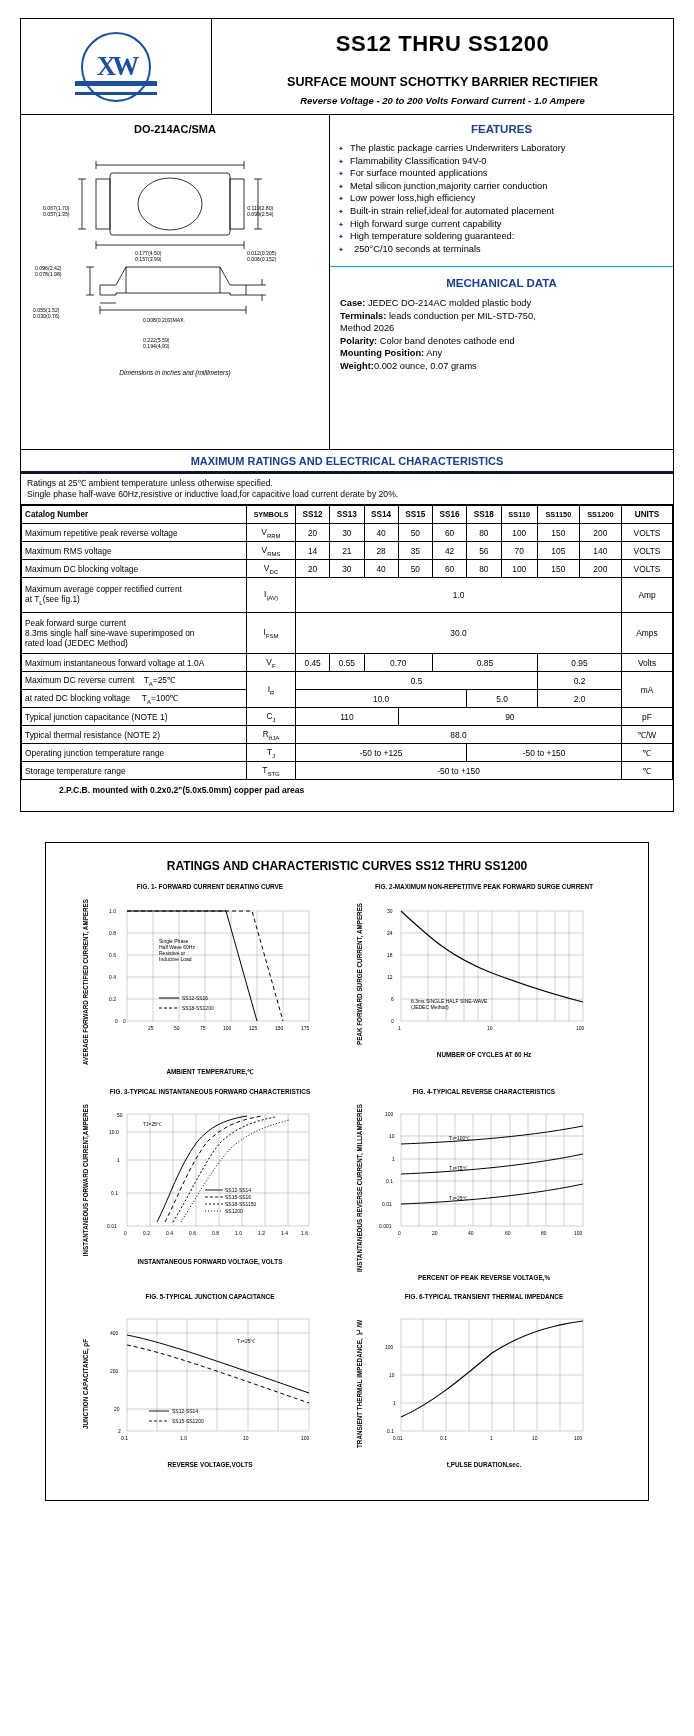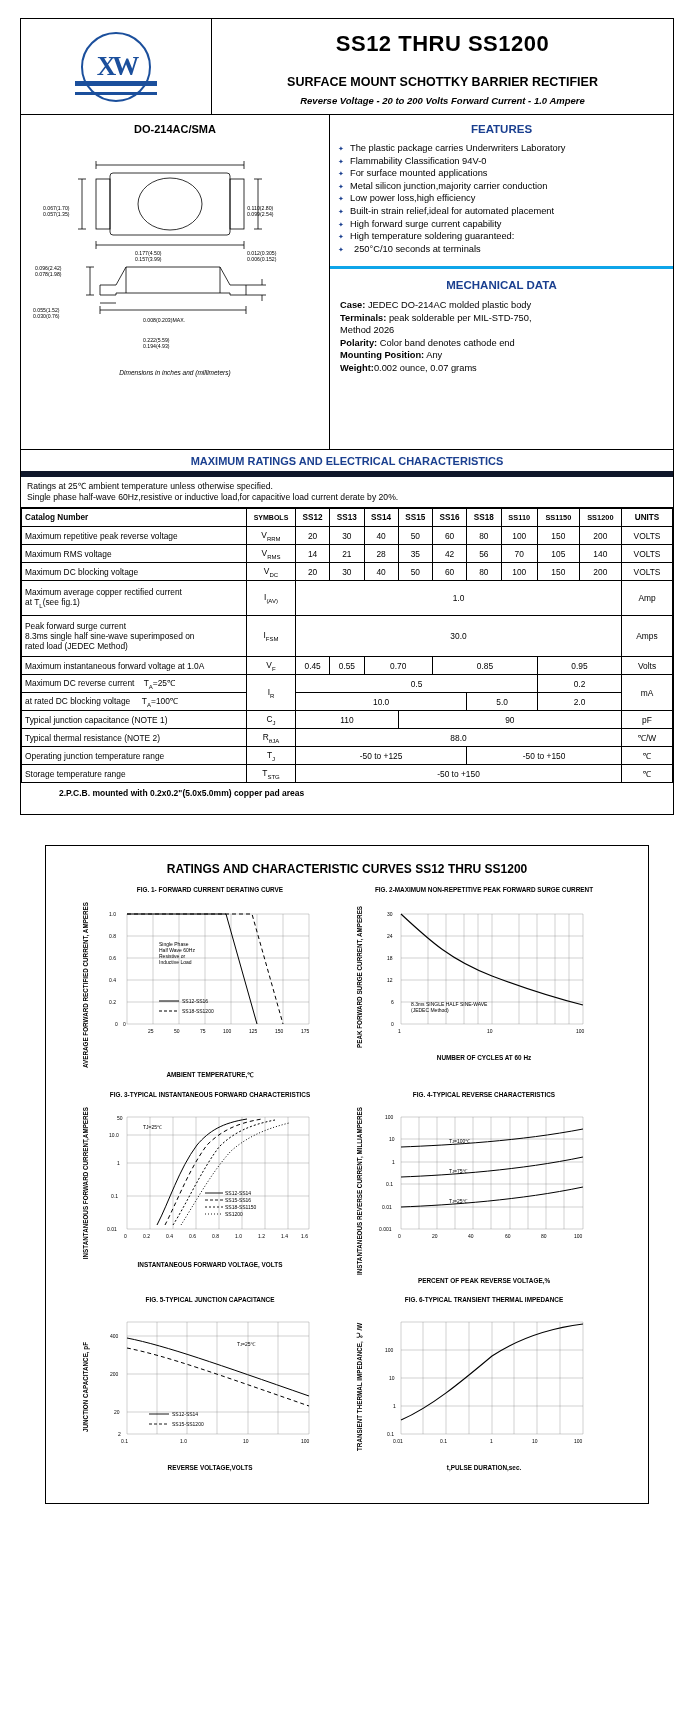--- a/index.html
+++ b/index.html
@@ -15,35 +15,35 @@
   .logo-bar2{position:absolute;left:-8px;right:-8px;bottom:5px;height:3px;background:#1b4f9c;}
   .hdr-text{flex:1;text-align:center;padding:12px 6px 8px 6px;}
   .hdr-title{font-size:22px;font-weight:bold;letter-spacing:.5px;margin-bottom:18px;}
   .hdr-sub{font-size:12.5px;font-weight:bold;margin-bottom:6px;}
   .hdr-sub2{font-size:9.5px;font-style:italic;font-weight:bold;}
   
   .mid{display:flex;border-bottom:1px solid #000;}
   .pkg{width:300px;border-right:1px solid #000;padding:6px 4px 4px 4px;}
   .pkg-title{text-align:center;font-size:11px;font-weight:bold;margin:2px 0 10px 0;}
   .right-col{flex:1;display:flex;flex-direction:column;}
-  .feat{border-bottom:3px solid #0ea5e9;padding:6px 8px 10px 8px;}
+  .feat{border-bottom:1px solid #0ea5e9;padding:6px 8px 10px 8px;}
   .blk-title{text-align:center;font-size:11.5px;font-weight:bold;color:#1a3f8f;margin:2px 0 8px 0;}
   .feat ul{margin:0;padding:0;list-style:none;}
   .feat li{font-size:9.3px;line-height:11.6px;padding-left:12px;position:relative;margin-bottom:1px;}
   .feat li:before{content:"\2726";position:absolute;left:0;top:0;font-size:7px;color:#1a3f8f;}
   .mech{padding:8px 10px 10px 10px;flex:1;}
   .mech p{font-size:9.3px;line-height:12.5px;margin:0;}
   .mech b{font-weight:bold;}
   
   .draw{position:relative;height:300px;}
   .dim{position:absolute;font-size:5.2px;line-height:6px;text-align:center;white-space:nowrap;}
   .dimnote{text-align:center;font-size:6.5px;font-style:italic;margin-top:4px;}
   svg.dwg{display:block;margin:0 auto;}
   
-  .rtitle{text-align:center;font-size:11px;font-weight:bold;color:#1a3f8f;padding:5px 0 4px 0;border-bottom:6px solid #0f172a;}
+  .rtitle{text-align:center;font-size:11px;font-weight:bold;color:#1a3f8f;padding:5px 0 4px 0;border-bottom:3px solid #0f172a;}
   .rnote{font-size:8.6px;line-height:11px;padding:4px 6px 4px 6px;border-bottom:1px solid #000;}
   table.main{border-collapse:collapse;width:100%;font-size:8.4px;}
   table.main td{border:1px solid #000;padding:2px 3px;text-align:center;vertical-align:middle;height:13px;}
   table.main td.l{text-align:left;}
   table.main tr.hd td{font-weight:bold;font-size:8.2px;}
   .sub{font-size:6px;vertical-align:sub;}
   .notes{font-size:8.5px;line-height:11.5px;padding:5px 6px 14px 8px;}
   .notes b{font-weight:bold;}
   
   .sheet2{margin:30px 45px 20px 45px;border:1px solid #000;padding:6px 0 30px 0;}
@@ -142,21 +142,21 @@
             <li>Low power loss,high efficiency</li>
             <li>Built-in strain relief,ideal for automated placement</li>
             <li>High forward surge current capability</li>
             <li>High temperature soldering guaranteed:</li>
             <li style="padding-left:16px;"><span>250°C/10 seconds at terminals</span></li>
           </ul>
         </div>
         <div class="mech">
           <div class="blk-title">MECHANICAL DATA</div>
           <p><b>Case:</b><span> JEDEC DO-214AC molded plastic body</span></p>
-          <p><b>Terminals:</b><span> peak solderable per MIL-STD-750,</span></p>
+          <p><b>Terminals:</b><span> leads conduction per MIL-STD-750,</span></p>
           <p><span>Method 2026</span></p>
           <p><b>Polarity:</b><span> Color band denotes cathode end</span></p>
           <p><b>Mounting Position:</b><span> Any</span></p>
           <p><b>Weight:</b><span>0.002 ounce, 0.07 grams</span></p>
         </div>
       </div>
     </div>
 
     <div class="rtitle">MAXIMUM RATINGS AND ELECTRICAL CHARACTERISTICS</div>
     <div class="rnote">

